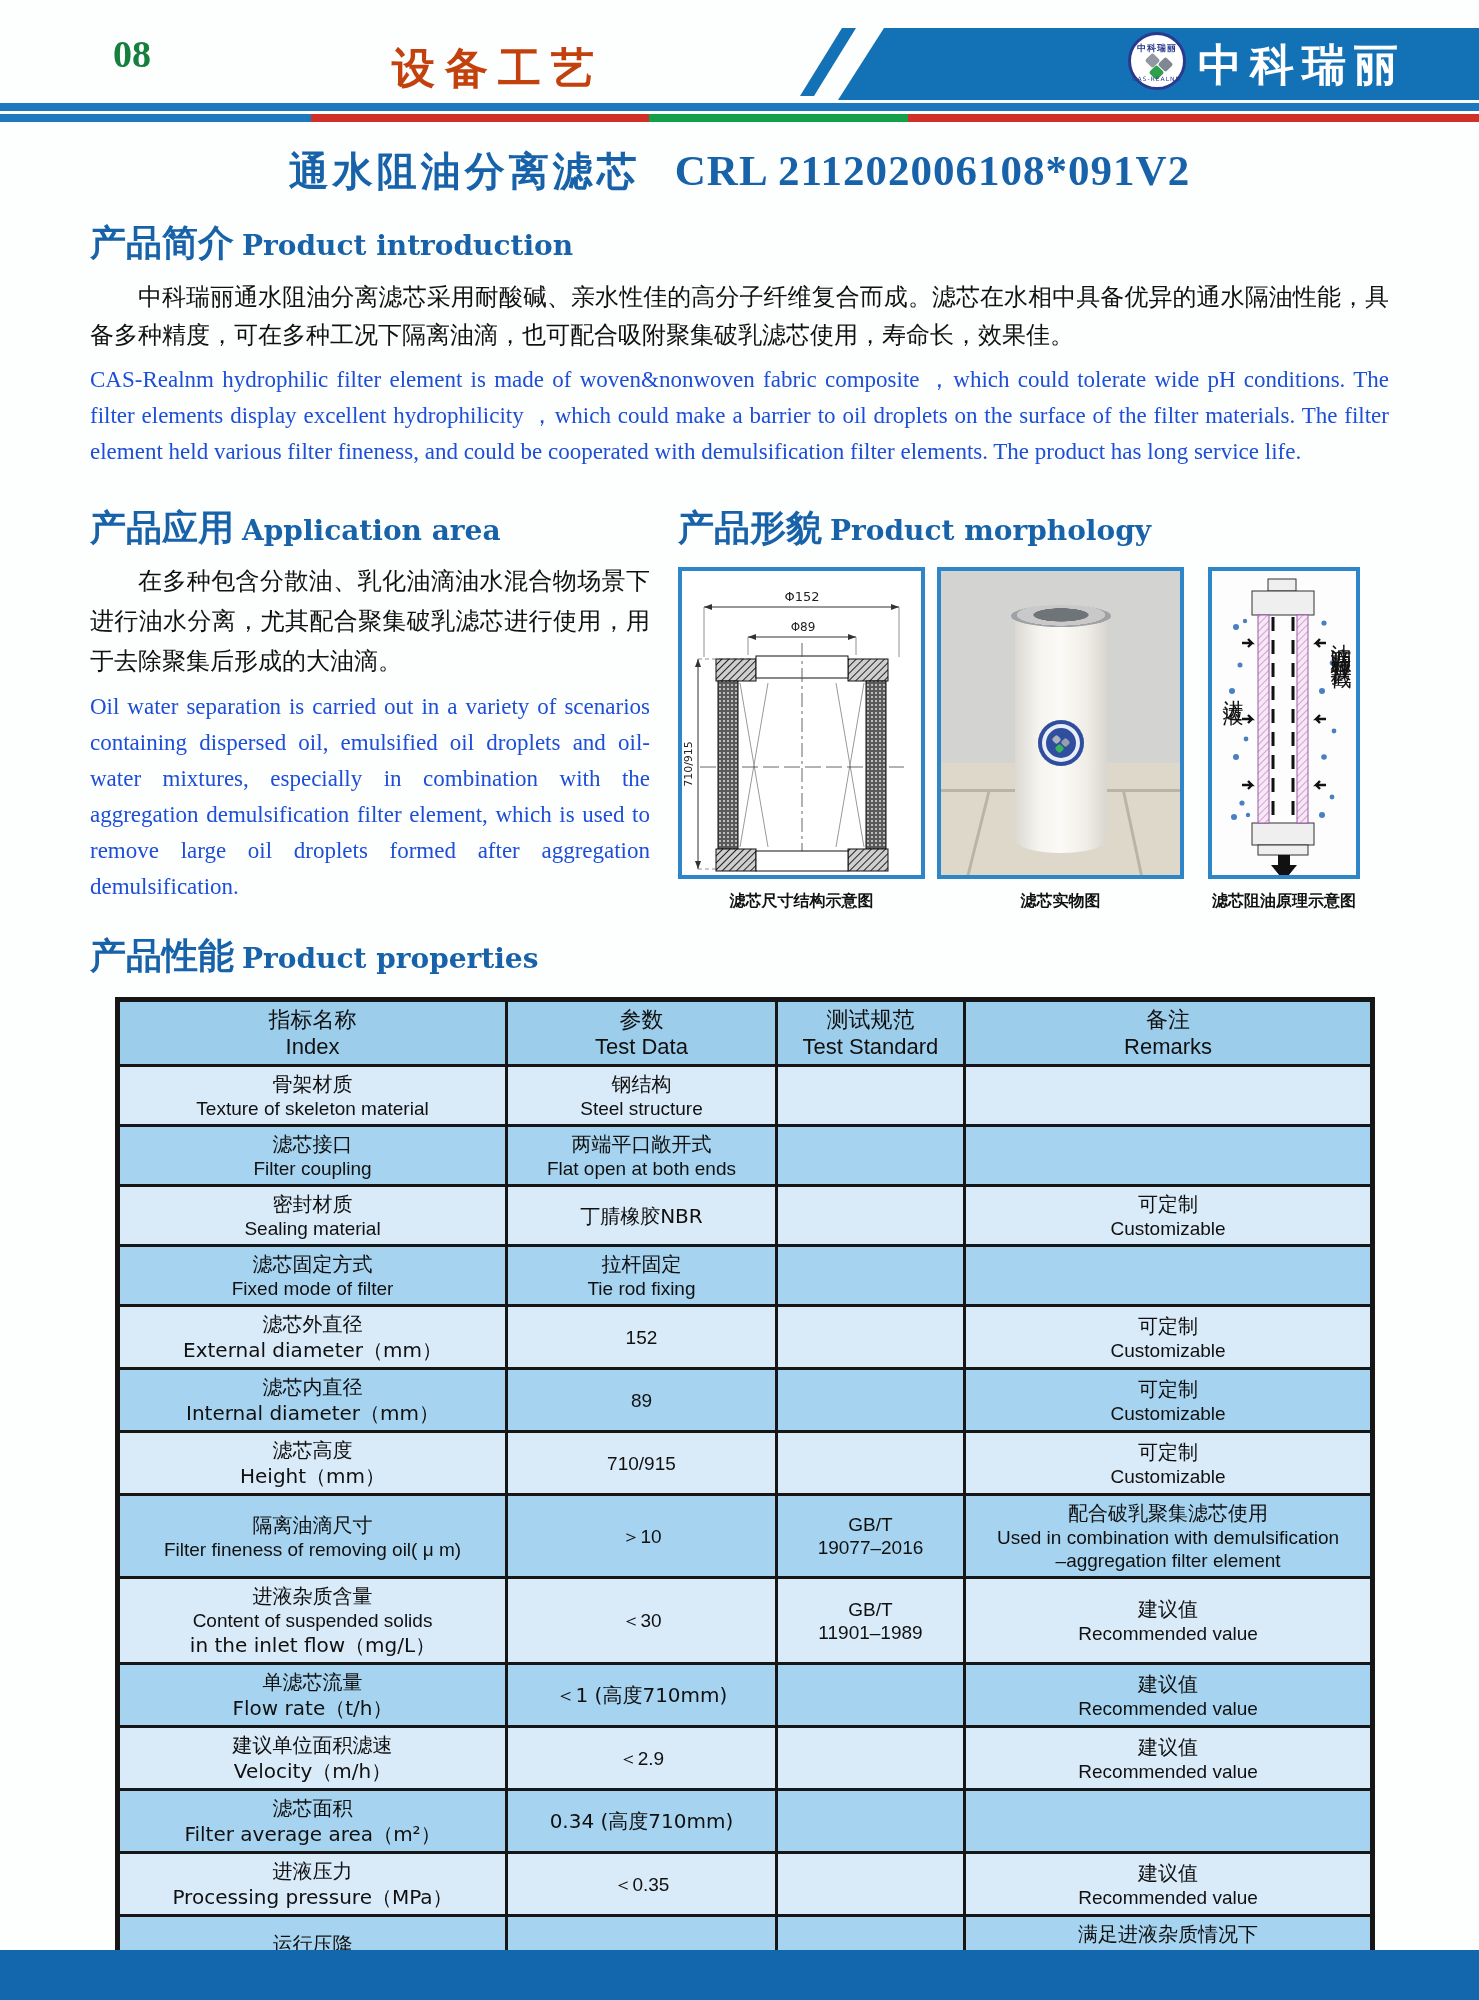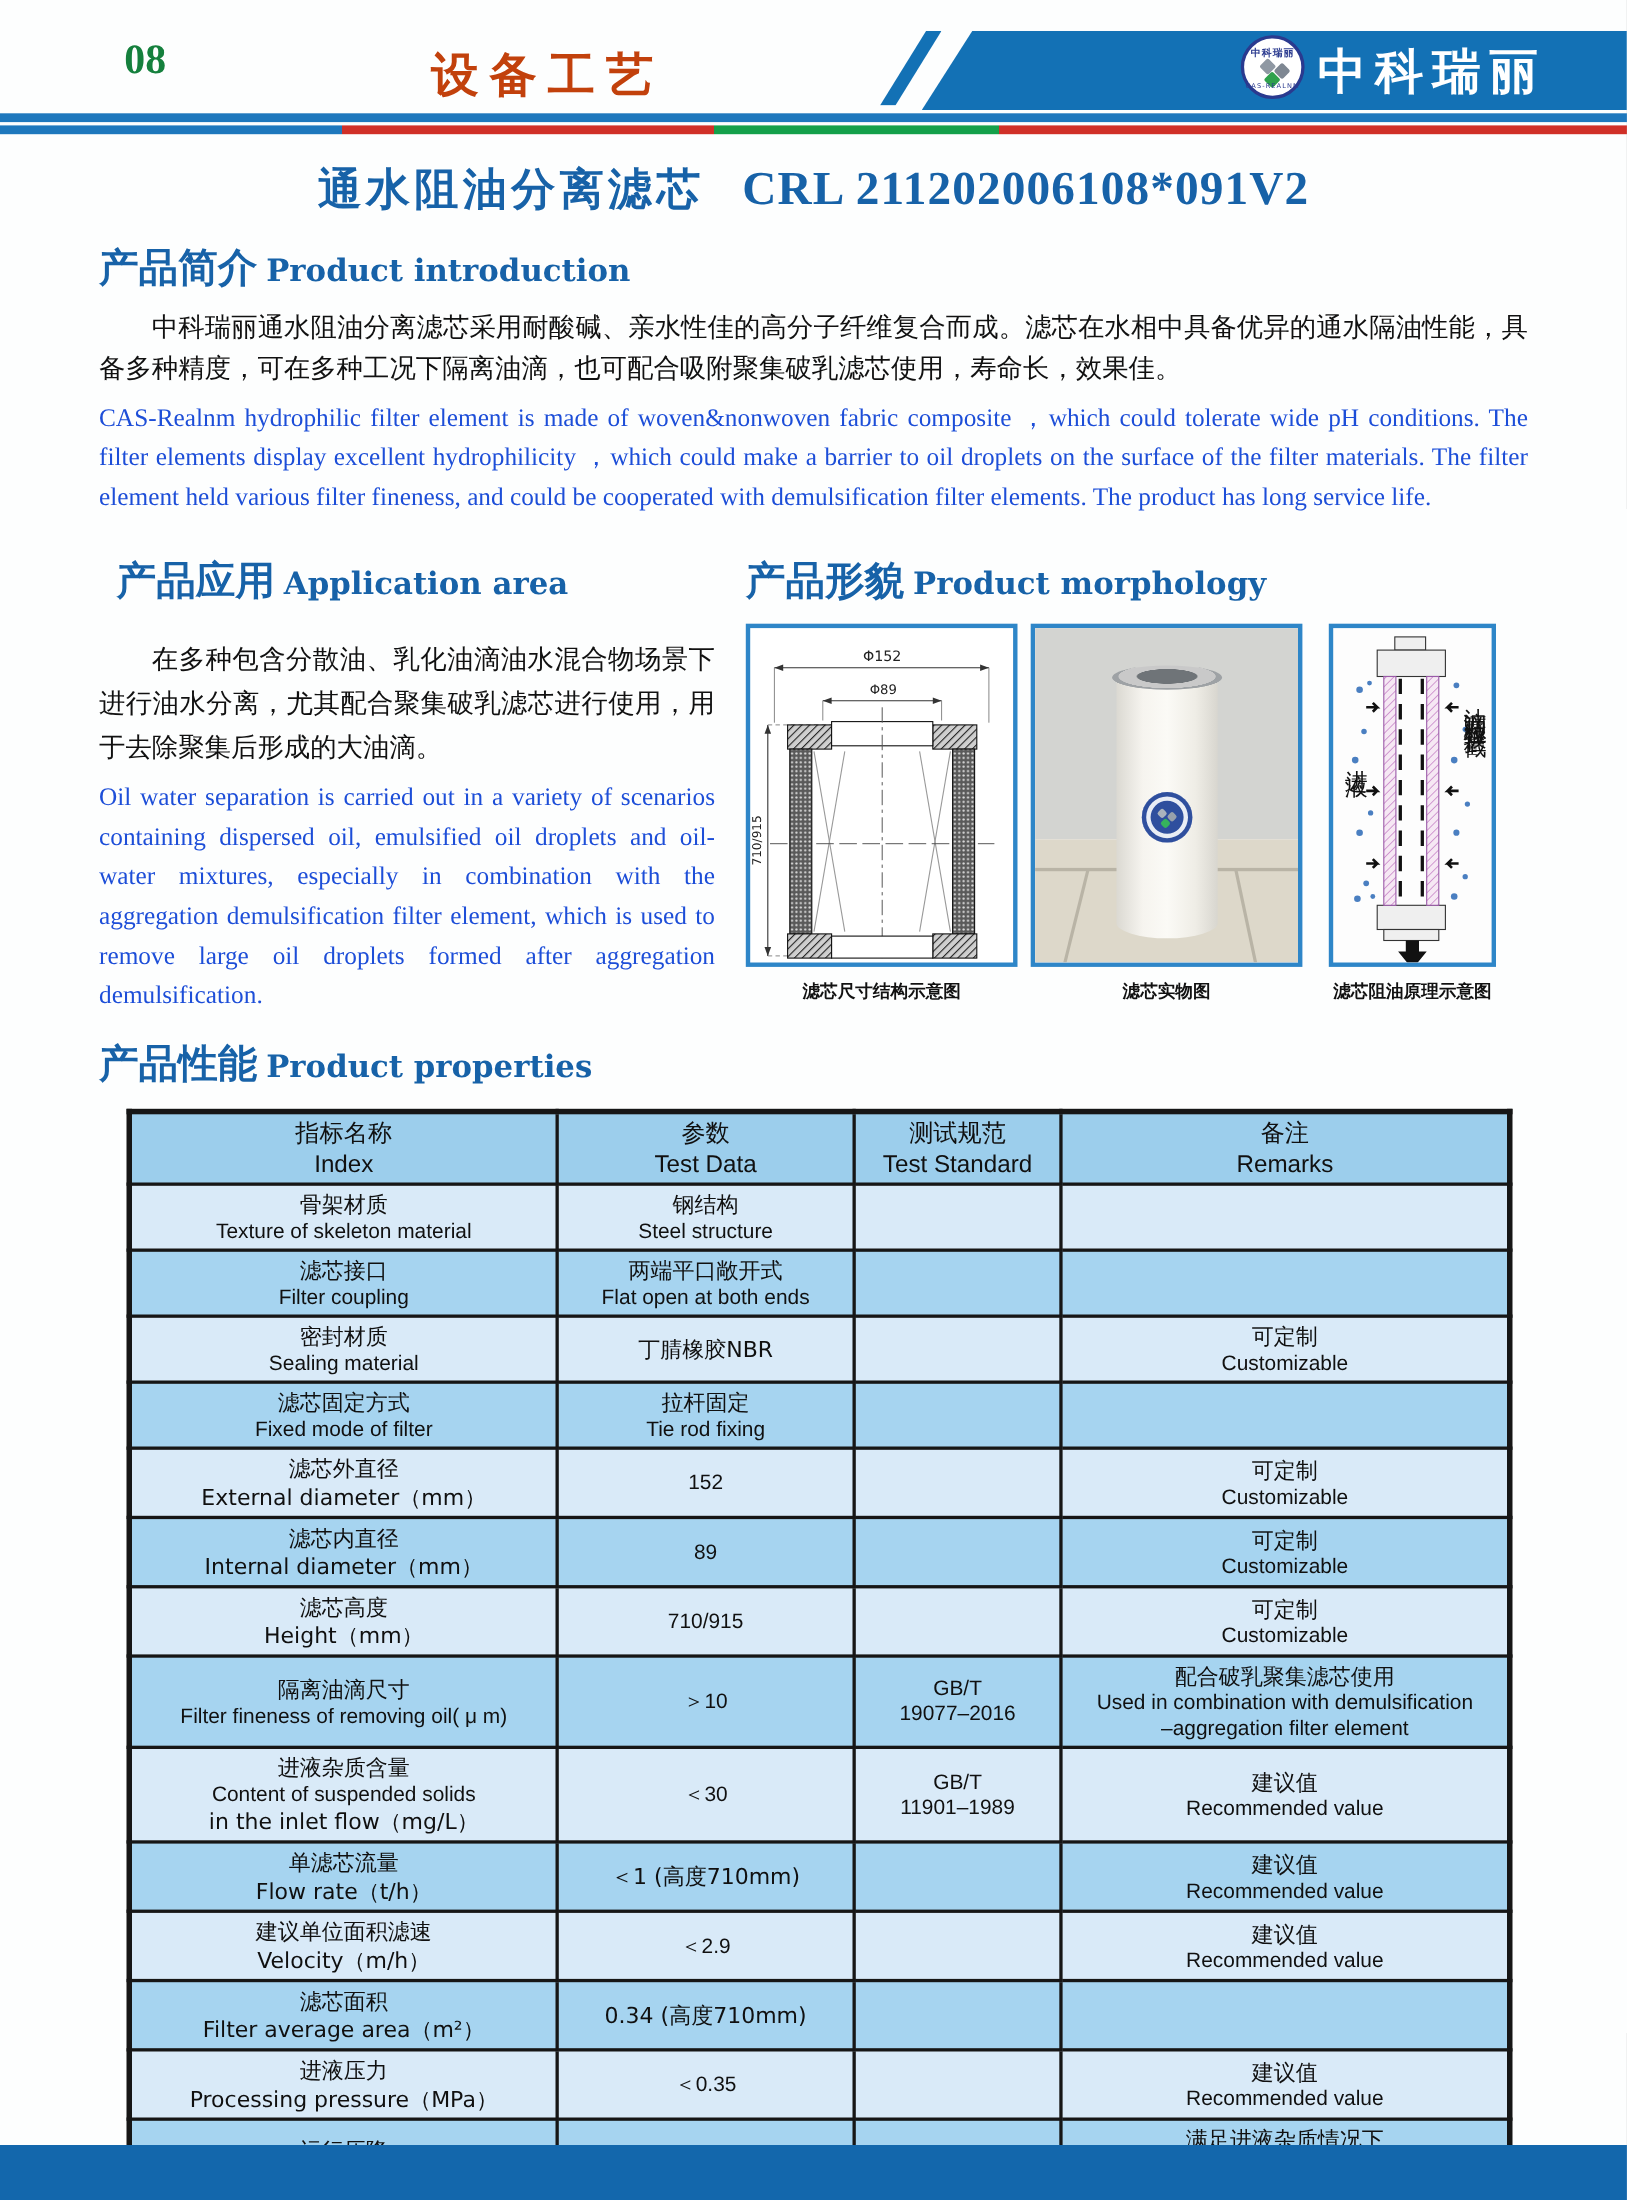--- a/index.html
+++ b/index.html
@@ -35,22 +35,22 @@
   
   .sec-h{margin:20px 0 0 90px; color:#1762a8; white-space:nowrap;}
   .sec-h .cn{font-size:36px; font-weight:bold;}
   .sec-h .en{font:bold 28px "DejaVu Serif",serif; margin-left:8px;}
   
   .cn-para{margin:10px 90px 0 90px; font-size:24px; line-height:38px; text-indent:2em; text-align:justify; color:#111;}
   .en-para{margin:8px 90px 0 90px; font-size:23px; line-height:36px; text-align:justify; color:#1d4ed8;font-family:Liberation Serif, serif;}
   
   .two-col{display:flex; margin-top:14px;}
   .col-left{width:560px; margin-left:90px; flex:0 0 auto;}
-  .col-left .sec-h{margin-left:16px;}
-  .col-left .cn-para{margin:26px 0 0 0; line-height:40px;}
+  .col-left .sec-h{margin-left:0;}
+  .col-left .cn-para{margin:8px 0 0 0; line-height:40px;}
   .col-left .en-para{margin:8px 0 0 0; line-height:36px;}
   .col-right{flex:1; margin-left:28px;}
   .figs{display:flex; margin-top:14px; align-items:flex-start;}
   .fig{flex:0 0 auto; margin-right:12px;}
   .fig-frame{border:4px solid #2e86c8; background:#fff; box-sizing:border-box; position:relative; overflow:hidden;}
   .f1 .fig-frame{width:247px; height:312px;}
   .f2 .fig-frame{width:247px; height:312px;}
   .f3 .fig-frame{width:152px; height:312px; background:#fdfdfd;}
   .f3{margin-left:12px;}
   .fig-cap{text-align:center; font-size:16px; font-weight:600; color:#111; margin-top:12px; white-space:nowrap;}

